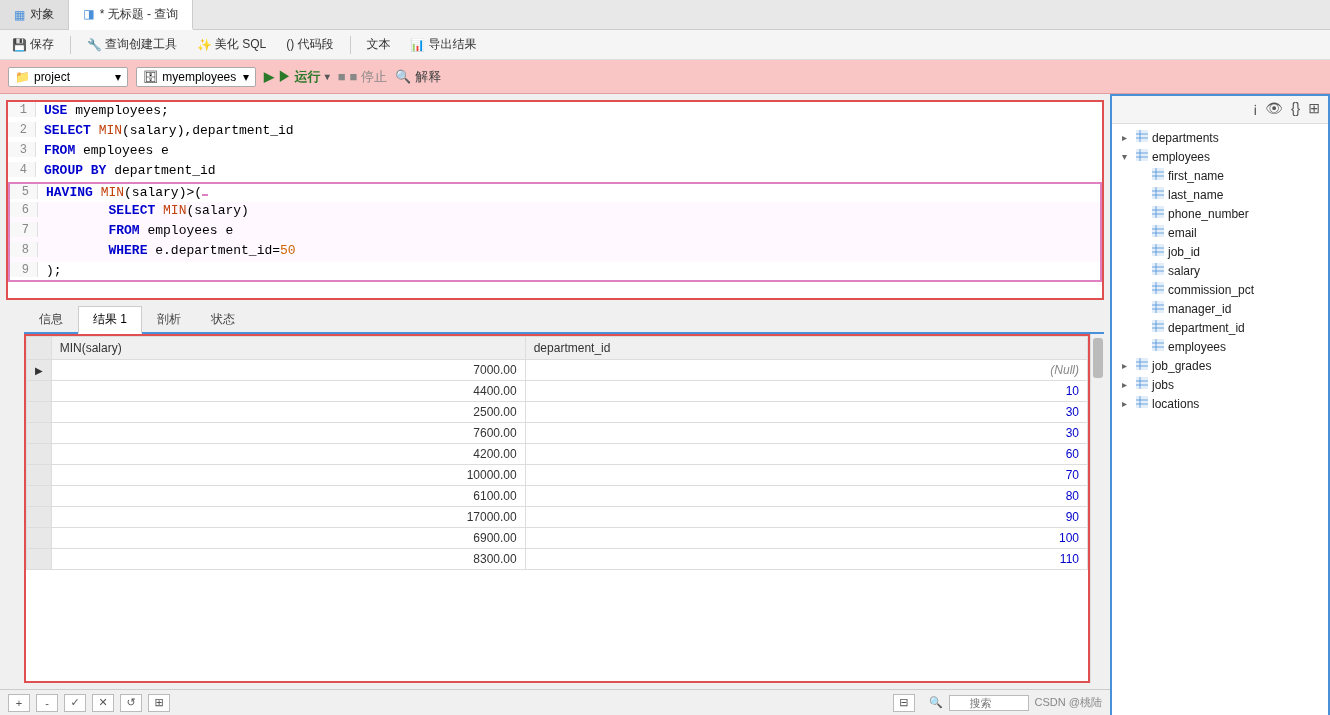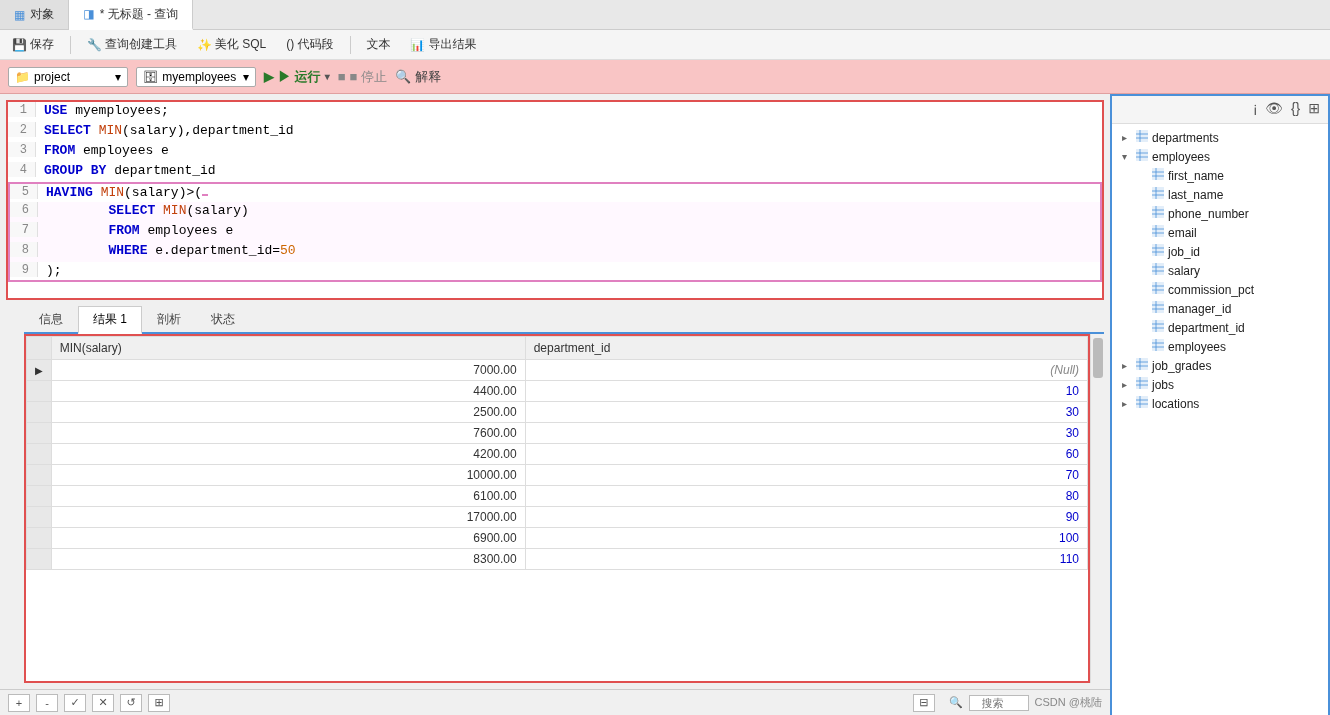--- a/index.html
+++ b/index.html
@@ -66,21 +66,21 @@
     .tree-item { display: flex; align-items: center; padding: 2px 6px; cursor: pointer; }
     .tree-indent { display: inline-block; }
     .tree-arrow { display: inline-block; width: 14px; color: #666; font-size: 10px; }
     .tree-icon { margin-right: 4px; color: #4a90d9; font-size: 12px; }
     .tree-label { color: #222; }
 
     
     ::-webkit-scrollbar { width: 8px; height: 8px; }
     ::-webkit-scrollbar-track { background: #f0f0f0; }
     ::-webkit-scrollbar-thumb { background: #bbb; border-radius: 4px; }
-    .search-input { border: 1px solid #bbb; font-size: 11px; padding: 1px 12px; width: 60px; }
+    .search-input { border: 1px solid #bbb; font-size: 11px; padding: 1px 20px; width: 80px; }
     .csdn-watermark { font-size: 11px; color: #888; }
 
     .vertical-scrollbar { width: 14px; background: #f0f0f0; border-left: 1px solid #ddd; display: flex; flex-direction: column; align-items: center; }
     .scrollbar-thumb-v { width: 10px; height: 40px; background: #bbb; border-radius: 3px; margin-top: 4px; }
   </style>
 </head>
 <body>
 
 <div class="tab-bar">
   <div class="tab-item">

